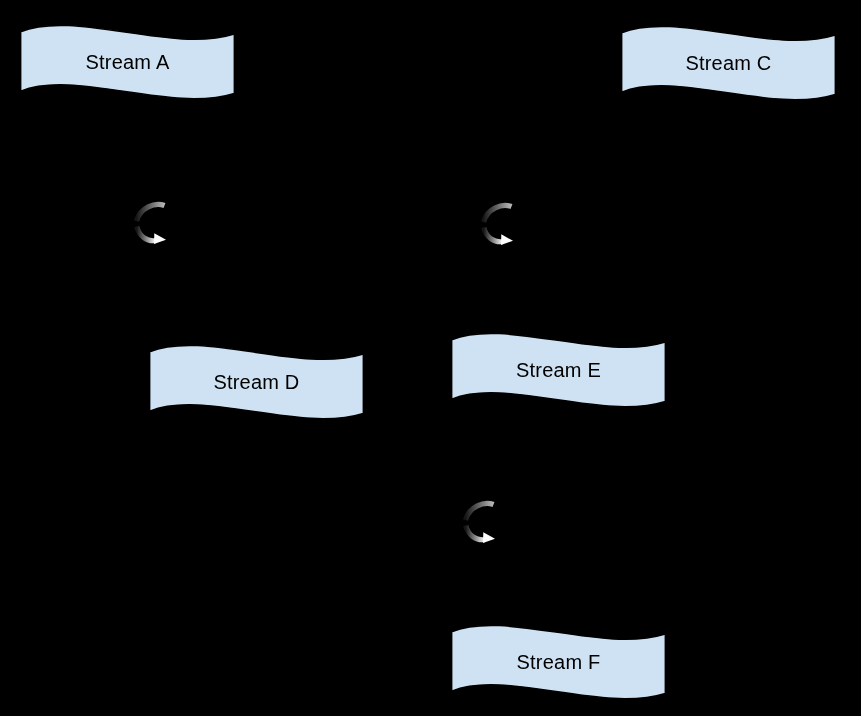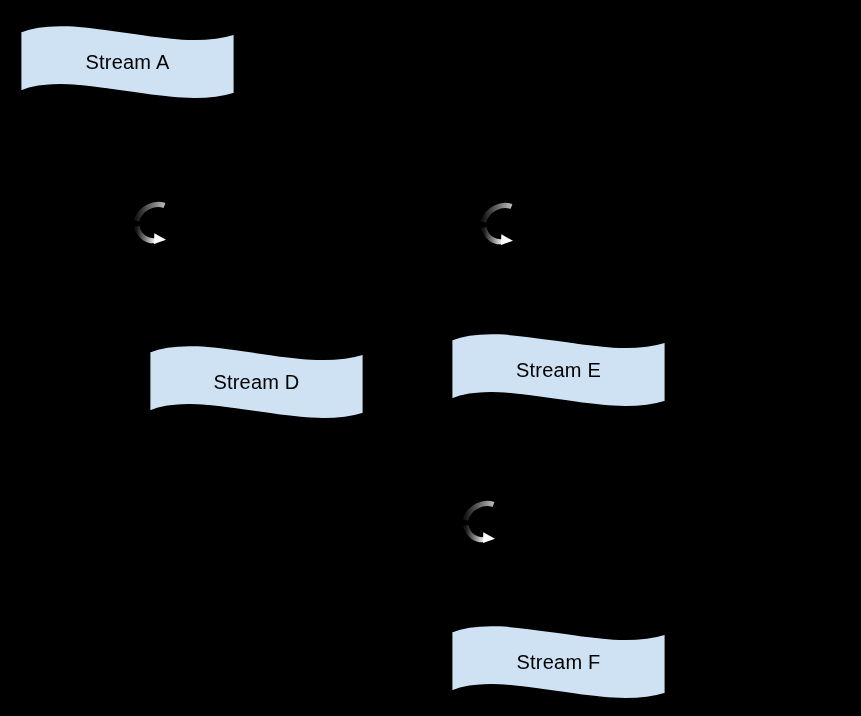--- a/index.html
+++ b/index.html
@@ -81,20 +81,26 @@
 <div class="stage">
 
   <div class="flag-node node-a">
     <svg viewBox="0 5 214 69" preserveAspectRatio="none">
       <path class="flag-outline" d="M 0.7,12 C 55,-8 150,32 213.3,14 L 213.3,68 C 150,86 55,46 0.7,66 Z" fill="#cfe2f3"></path>
     </svg>
     <span class="flag-label">Stream A</span>
   </div>
 
 
+  <div class="flag-node node-c">
+    <svg viewBox="0 5 214 69" preserveAspectRatio="none">
+      <path class="flag-outline" d="M 0.7,12 C 55,-8 150,32 213.3,14 L 213.3,68 C 150,86 55,46 0.7,66 Z" fill="#cfe2f3"></path>
+    </svg>
+    <span class="flag-label">Stream C</span>
+  </div>
 
   <div class="loop-icon loop-1">
     <svg viewBox="0 0 32 43">
       <path d="M 30.5,4.5 C 21,0.8 6,6.5 2.5,20" fill="none" stroke="url(#loopGradTop)" stroke-width="5.2"></path>
       <path d="M 2.8,25.5 C 5,35.5 13.5,41 22,39.5" fill="none" stroke="url(#loopGradBottom)" stroke-width="5.2"></path>
       <path d="M 32,38.8 L 20.3,32.3 L 20,43 Z" fill="#fdfdfd"></path>
     </svg>
   </div>
 
   <div class="loop-icon loop-2">

